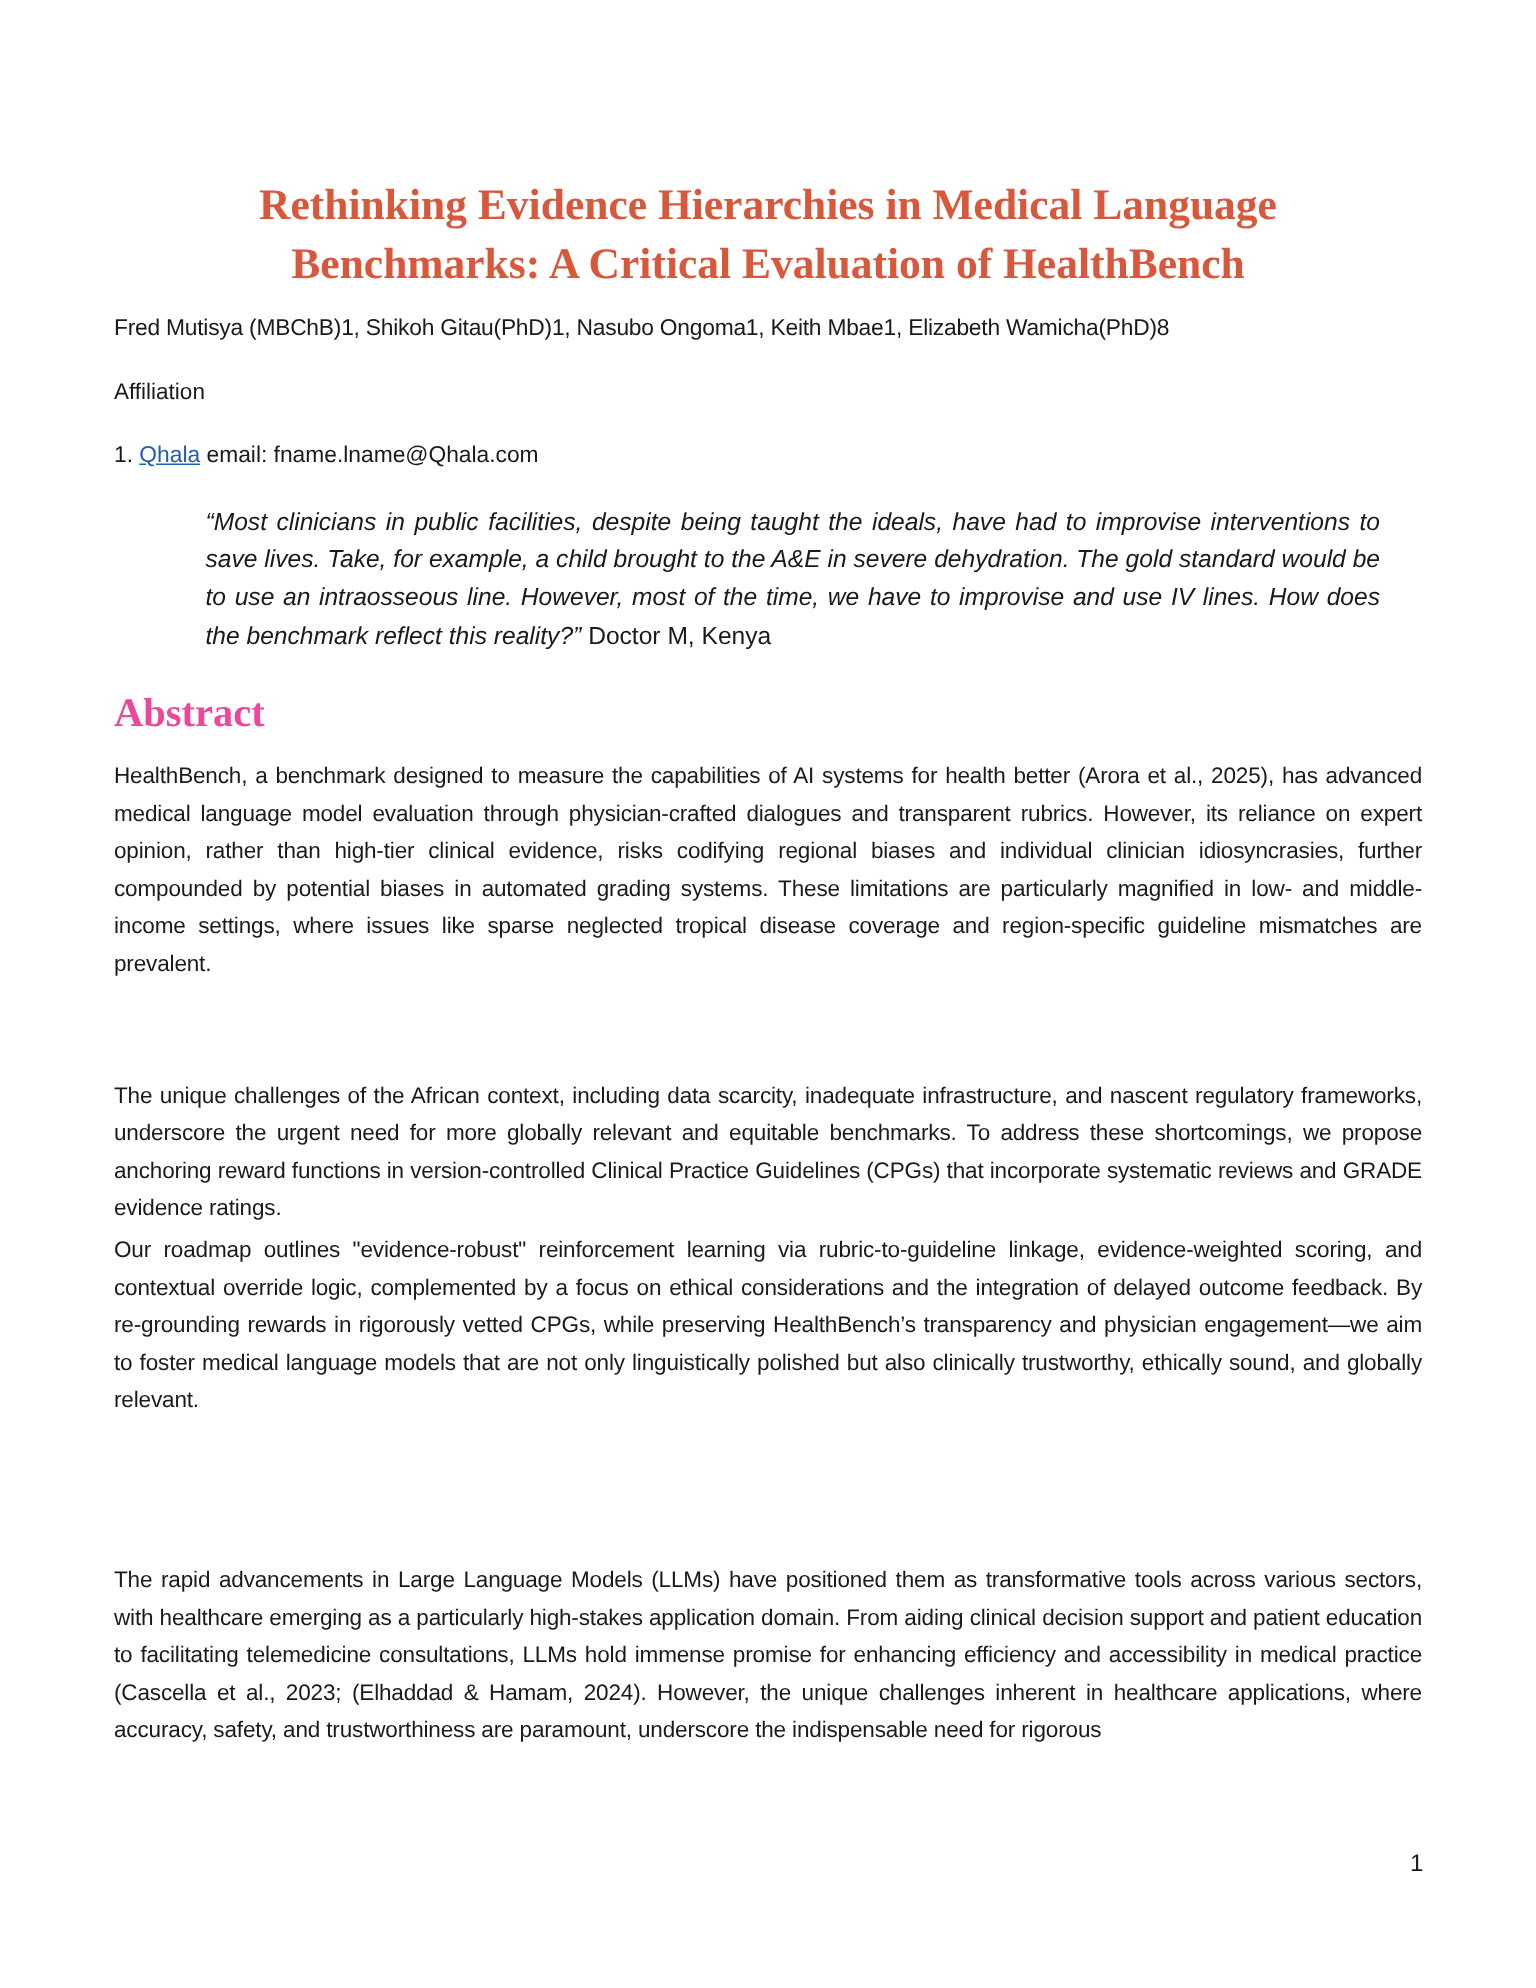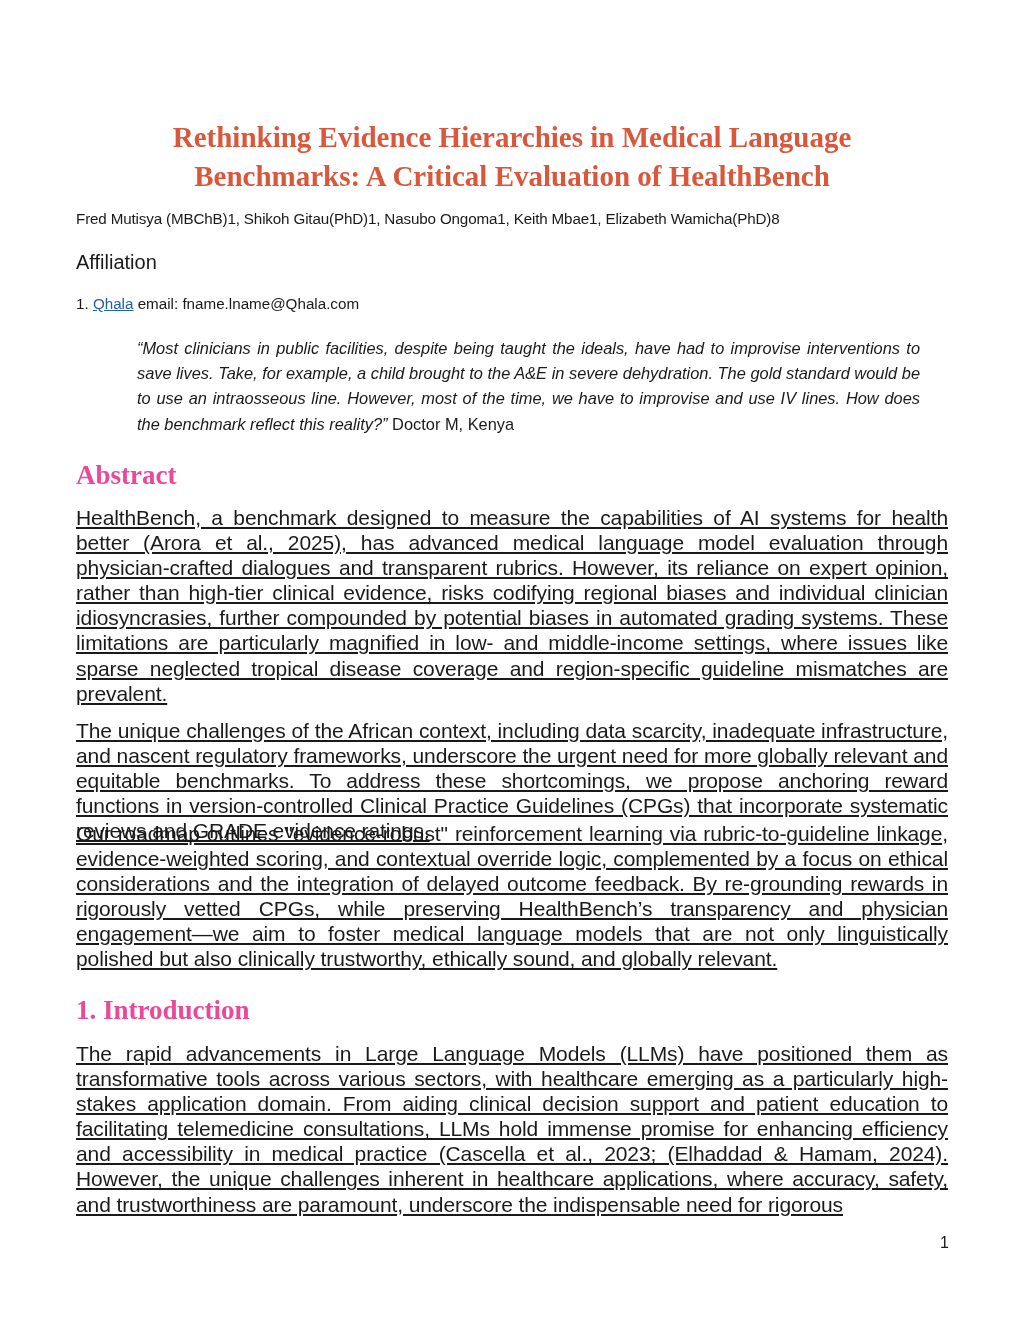--- a/index.html
+++ b/index.html
@@ -3,32 +3,32 @@
 <meta charset="utf-8">
 <style>
   html, body { margin: 0; padding: 0; background: #ffffff; }
   body { width: 1024px; height: 1325px; position: relative; overflow: hidden;
          font-family: "Liberation Sans", "DejaVu Sans", sans-serif; color: #1a1a1a; }
   .page { position: absolute; left: 0; top: 0; width: 1024px; height: 1298px; }
   .title { position: absolute; left: 100px; top: 118px; width: 824px; text-align: center;
            font-family: "Liberation Serif", "DejaVu Serif", serif; font-weight: bold;
            font-size: 29px; line-height: 39px; color: #d9573a; }
   .authors { position: absolute; left: 76px; top: 208px; font-size: 15.2px; line-height: 22px; letter-spacing: -0.15px; }
-  .affiliation { position: absolute; left: 76px; top: 251px; font-size: 20px; line-height: 22px; }
+  .affiliation { position: absolute; left: 76px; top: 251px; font-size: 15px; line-height: 22px; }
   .affil-line { position: absolute; left: 76px; top: 293px; font-size: 15.2px; line-height: 22px; text-align: right; }
   .affil-line a { color: #1f5fb0; text-decoration: underline; }
   .quote { position: absolute; left: 121px; top: 336px; width: 783px; font-size: 16.4px;
            line-height: 25.2px; text-align: justify; margin-left: 16px; }
   .quote .q-text { font-style: italic; }
   h2 { position: absolute; left: 76px; margin: 0; font-family: "Liberation Serif", "DejaVu Serif", serif;
        font-weight: bold; font-size: 27px; line-height: 34px; color: #ec4899; }
   .abstract-h { top: 458px; }
   .intro-h { top: 993px; }
-  .para { position: absolute; left: 76px; width: 872px; font-size: 21px; line-height: 25.1px;
-          text-align: justify; margin: 0; letter-spacing: -0.1px; text-decoration: underline; }
+  .para { position: absolute; left: 76px; width: 872px; font-size: 15px; line-height: 25.1px;
+          text-align: justify; margin: 0; letter-spacing: -0.1px; }
   .p1 { top: 505px; }
   .p2 { top: 700px; margin-top: 18px; }
   .p3 { top: 821px; }
   .p4 { top: 1041px; }
   .page-num { position: absolute; left: 940px; top: 1233px; font-size: 16px; line-height: 20px; }
 </style>
 </head>
 <body>
 
 <div class="page">
@@ -48,17 +48,16 @@
   <div class="quote">
     <span class="q-text">“Most clinicians in public facilities, despite being taught the ideals, have had to improvise interventions to save lives. Take, for example, a child brought to the A&amp;E in severe dehydration. The gold standard would be to use an intraosseous line. However, most of the time, we have to improvise and use IV lines. How does the benchmark reflect this reality?”</span>
     <span>Doctor M, Kenya</span>
   </div>
 
   <h2 class="abstract-h">Abstract</h2>
   <p class="para p1">HealthBench, a benchmark designed to measure the capabilities of AI systems for health better (Arora et al., 2025), has advanced medical language model evaluation through physician-crafted dialogues and transparent rubrics. However, its reliance on expert opinion, rather than high-tier clinical evidence, risks codifying regional biases and individual clinician idiosyncrasies, further compounded by potential biases in automated grading systems. These limitations are particularly magnified in low- and middle-income settings, where issues like sparse neglected tropical disease coverage and region-specific guideline mismatches are prevalent.</p>
   <p class="para p2">The unique challenges of the African context, including data scarcity, inadequate infrastructure, and nascent regulatory frameworks, underscore the urgent need for more globally relevant and equitable benchmarks. To address these shortcomings, we propose anchoring reward functions in version-controlled Clinical Practice Guidelines (CPGs) that incorporate systematic reviews and GRADE evidence ratings.</p>
   <p class="para p3">Our roadmap outlines "evidence-robust" reinforcement learning via rubric-to-guideline linkage, evidence-weighted scoring, and contextual override logic, complemented by a focus on ethical considerations and the integration of delayed outcome feedback. By re-grounding rewards in rigorously vetted CPGs, while preserving HealthBench’s transparency and physician engagement—we aim to foster medical language models that are not only linguistically polished but also clinically trustworthy, ethically sound, and globally relevant.</p>
 
-  <h2 class="intro-h">1. Introduction</h2>
   <p class="para p4">The rapid advancements in Large Language Models (LLMs) have positioned them as transformative tools across various sectors, with healthcare emerging as a particularly high-stakes application domain. From aiding clinical decision support and patient education to facilitating telemedicine consultations, LLMs hold immense promise for enhancing efficiency and accessibility in medical practice (Cascella et al., 2023; (Elhaddad &amp; Hamam, 2024). However, the unique challenges inherent in healthcare applications, where accuracy, safety, and trustworthiness are paramount, underscore the indispensable need for rigorous</p>
 
   <div class="page-num">1</div>
 </div>
 
 </body></html>

